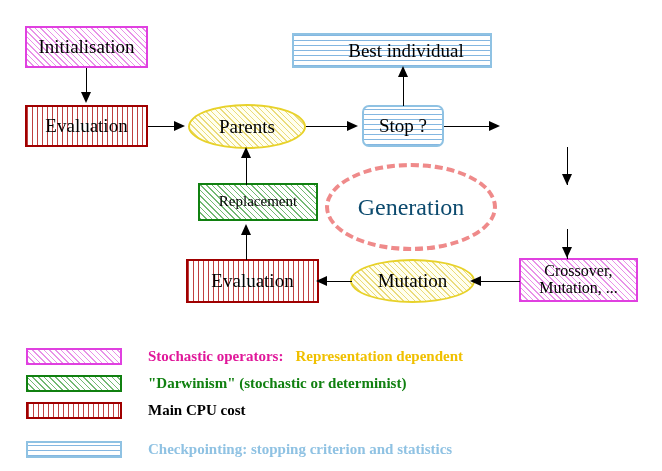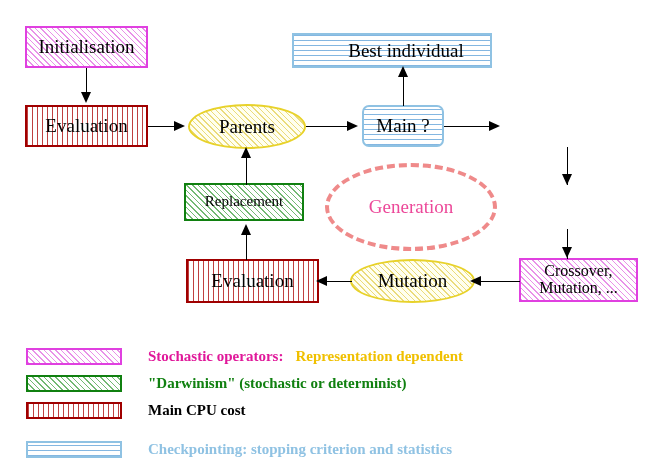--- a/index.html
+++ b/index.html
@@ -72,22 +72,22 @@
   
   .gen-ellipse {
     position: absolute;
     box-sizing: border-box;
     border: 4px dashed #ef8a8a;
     border-radius: 50%;
     background: transparent;
     display: flex;
     align-items: center;
     justify-content: center;
-    color: #ec4899;
-    font-size: 19px;
+    color: #0c4a6e;
+    font-size: 24px;
   }
 
   
   .edge { position: absolute; background: #000000; }
   .edge-v { width: 1px; }
   .edge-h { height: 1px; }
   .arrow { position: absolute; width: 0; height: 0; }
   .arrow-down  { border-left: 5px solid transparent; border-right: 5px solid transparent; border-top: 11px solid #000; }
   .arrow-up    { border-left: 5px solid transparent; border-right: 5px solid transparent; border-bottom: 11px solid #000; }
   .arrow-right { border-top: 5px solid transparent; border-bottom: 5px solid transparent; border-left: 11px solid #000; }
@@ -110,32 +110,32 @@
 <div id="page">
 
   <div class="node fill-magenta label-big" style="left:25px; top:26px; width:123px; height:42px;">Initialisation</div>
 
   <div class="node fill-red label-big" style="left:25px; top:105px; width:123px; height:42px;">Evaluation</div>
 
   <div class="node fill-yellow ellipse label-big" style="left:188px; top:104px; width:118px; height:45px;">Parents</div>
 
   <div class="node fill-blue label-big" style="left:292px; top:33px; width:200px; height:35px;padding-left:28px;">Best individual</div>
 
-  <div class="node fill-blue rounded label-big" style="left:362px; top:105px; width:82px; height:42px;">Main ?</div>
+  <div class="node fill-blue rounded label-big" style="left:362px; top:105px; width:82px; height:42px;">Stop ?</div>
 
 
 
   <div class="node fill-magenta label-small" style="left:519px; top:258px; width:119px; height:44px;">Crossover,
 Mutation, ...</div>
 
   <div class="node fill-yellow ellipse label-big" style="left:350px; top:259px; width:125px; height:44px;">Mutation</div>
 
   <div class="node fill-red label-big" style="left:186px; top:259px; width:133px; height:44px;">Evaluation</div>
 
-  <div class="node fill-green label-mid" style="left:184px; top:183px; width:120px; height:38px;">Replacement</div>
+  <div class="node fill-green label-mid" style="left:198px; top:183px; width:120px; height:38px;">Replacement</div>
 
   <div class="gen-ellipse" style="left:325px; top:163px; width:172px; height:88px;">Generation</div>
 
   <div class="edge edge-v" style="left:86px; top:68px; height:26px;"></div>
   <div class="arrow arrow-down" style="left:81px; top:92px;"></div>
 
   <div class="edge edge-h" style="left:148px; top:126px; width:28px;"></div>
   <div class="arrow arrow-right" style="left:174px; top:121px;"></div>
 
   <div class="edge edge-h" style="left:306px; top:126px; width:42px;"></div>

